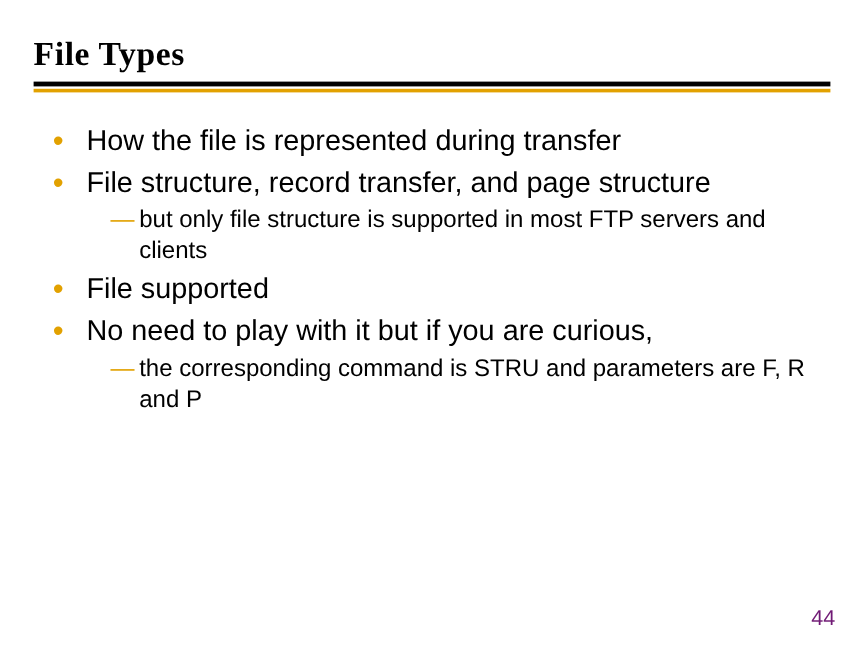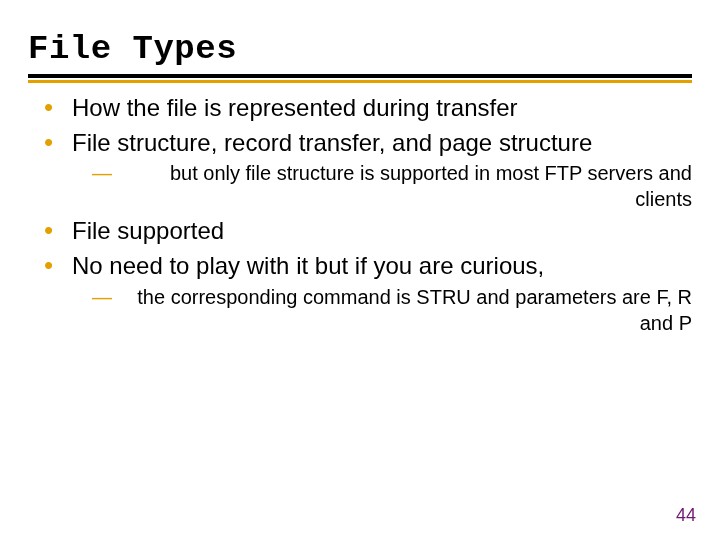--- a/index.html
+++ b/index.html
@@ -12,41 +12,41 @@
     color: #000;
   }
   .slide {
     position: relative;
     width: 720px;
     height: 540px;
     box-sizing: border-box;
     padding: 30px 28px 0 28px;
   }
   .title {
-    font-family: Liberation Mono, monospace;
+    font-family: Liberation Serif, serif;
     font-weight: 900;
-    font-size: 34px;
+    font-size: 28px;
     letter-spacing: 0.5px;
     margin: 0 0 6px 0;
   }
   .rules {
     margin: 0 0 8px 0;
   }
   .rule-black {
     height: 4px;
     background: #000;
   }
   .rule-orange {
     height: 3px;
     background: #e2a100;
     margin-top: 2px;
   }
   ul.level1 {
     list-style: none;
-    margin: 10px 0 0 0;
+    margin: 26px 0 0 0;
     padding: 0 0 0 16px;
   }
   ul.level1 > li {
     position: relative;
     padding-left: 28px;
     font-size: 24px;
     line-height: 1.28;
     margin-bottom: 4px;
   }
   ul.level1 > li::before {
@@ -55,21 +55,20 @@
     left: 0;
     top: 0;
     color: #e2a100;
     font-size: 26px;
     line-height: 1.15;
   }
   ul.level2 {
     list-style: none;
     margin: 2px 0 2px 0;
     padding: 0 0 0 20px;
-    text-align: right;
   }
   ul.level2 > li {
     position: relative;
     padding-left: 24px;
     font-size: 20px;
     line-height: 1.3;
     margin-bottom: 2px;
   }
   ul.level2 > li::before {
     content: "—";

